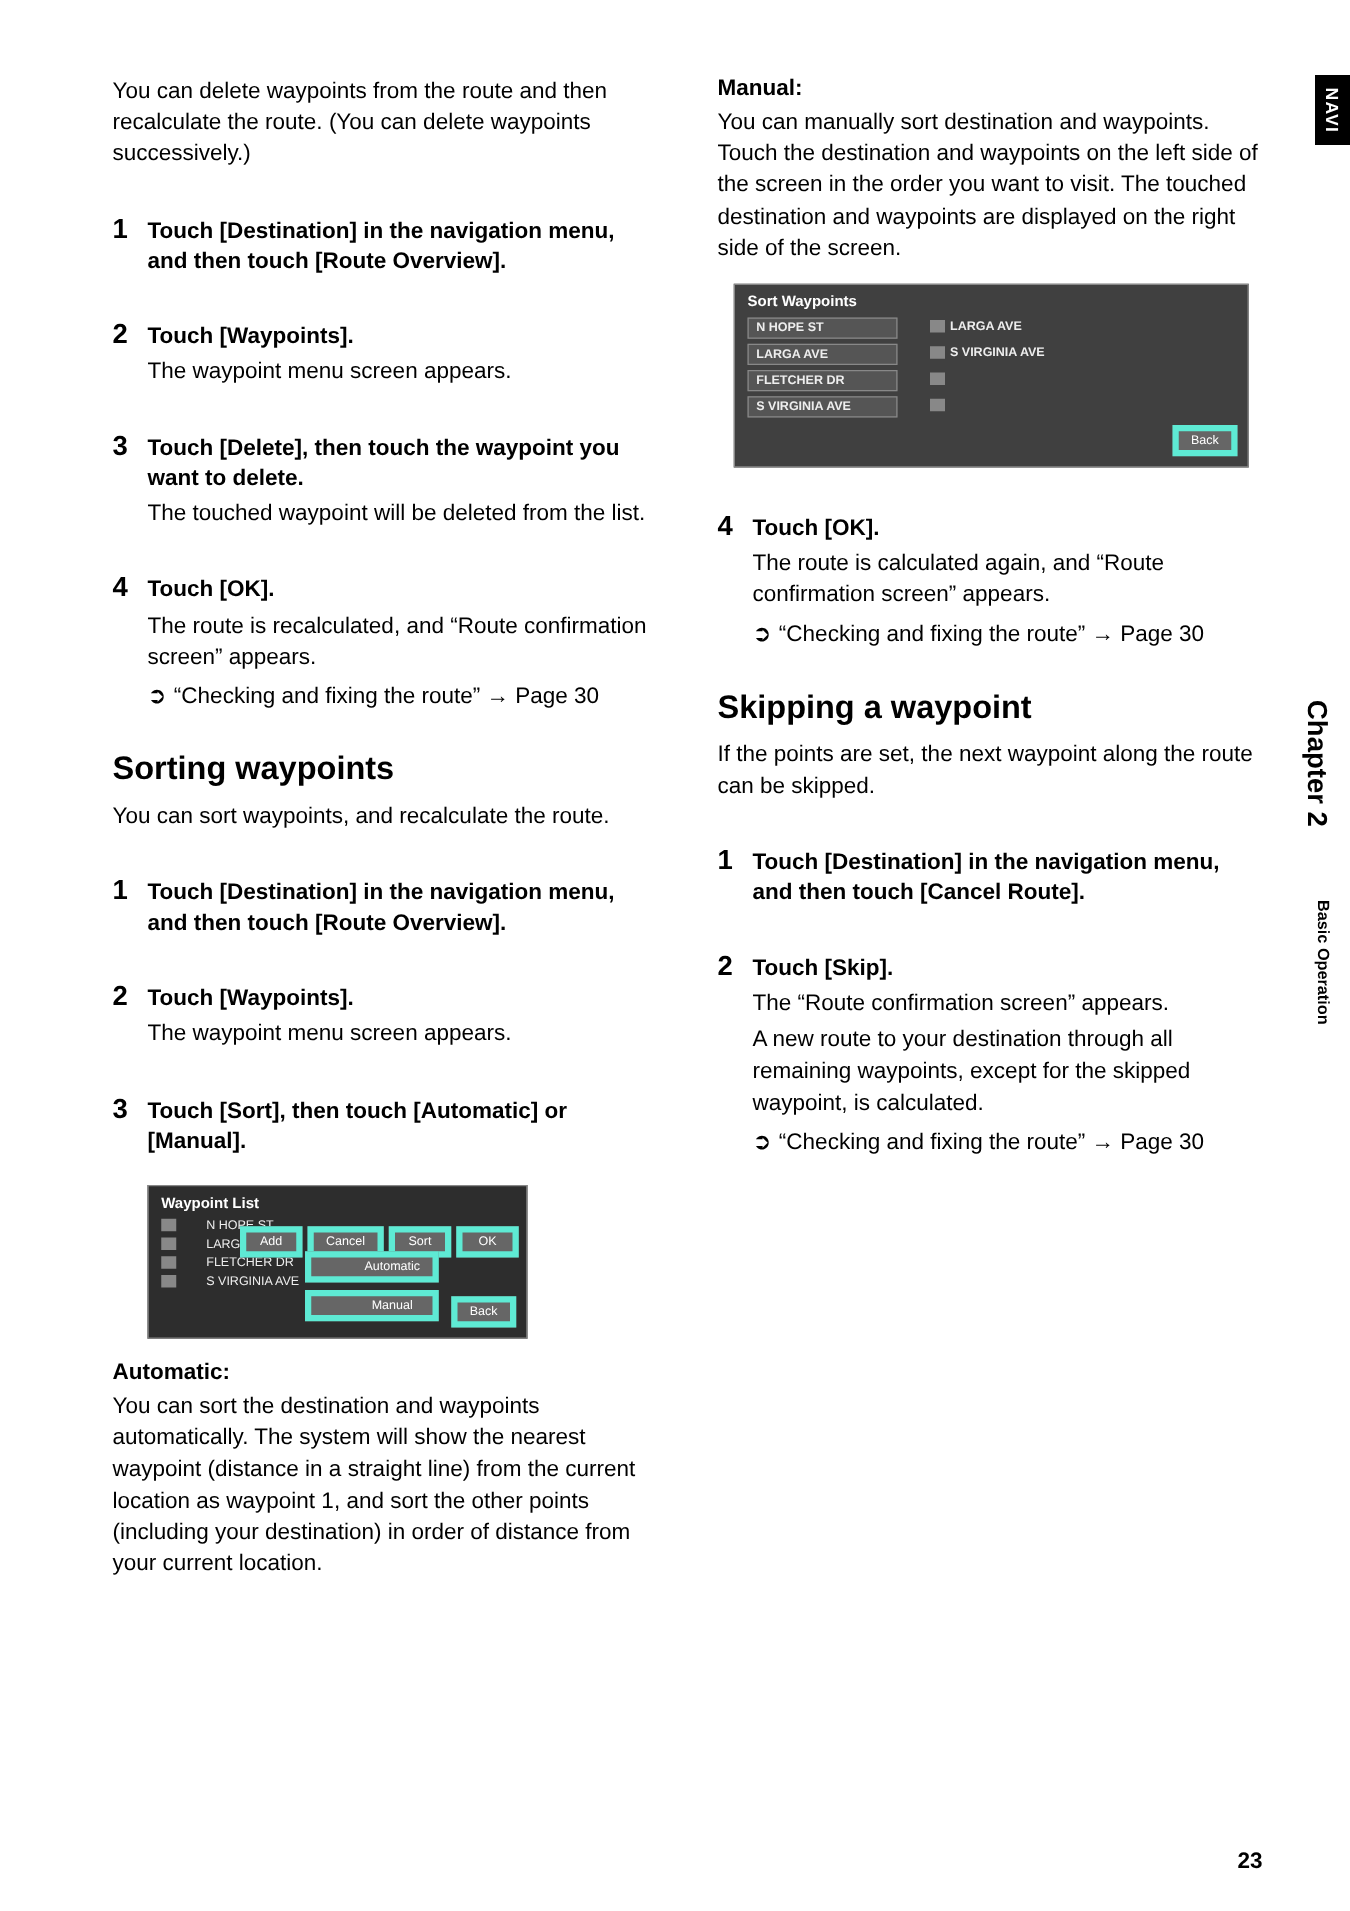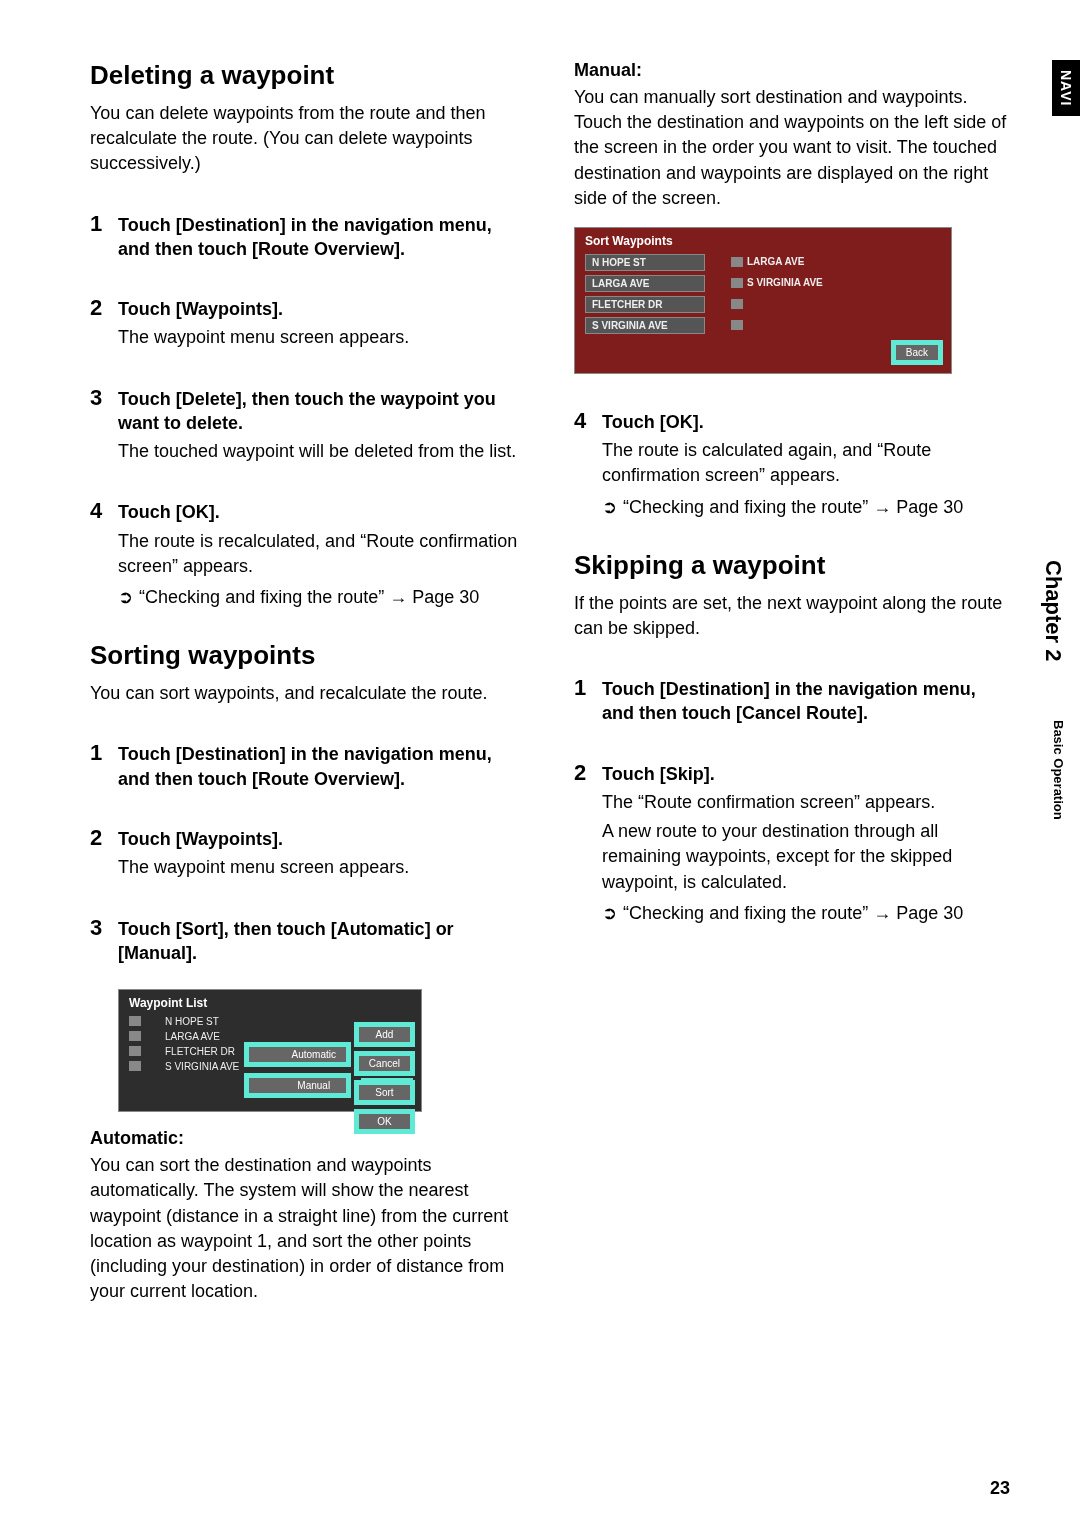--- a/index.html
+++ b/index.html
@@ -133,43 +133,43 @@
   .ui-cell-r {
     padding: 2px 6px;
     width: 130px;
     font-weight: bold;
   }
   .ui-btns {
     position: absolute;
     right: 6px;
     top: 32px;
     display: flex;
-    flex-direction: column;
+    flex-direction: row;
     gap: 4px;
   }
   .ui-btn, .ui-btn-sm {
     background: #666;
     border: 5px solid #5eead4;
     color: #fff;
     font-size: 10px;
     padding: 2px 10px;
     min-width: 50px;
     text-align: center;
   }
   .ui-bottom {
     display: flex;
     justify-content: flex-end;
     gap: 6px;
     padding: 4px 8px 0 8px;
   }
   .ui-shot2 {
-    background: #7f1d1d;
+    background: #404040;
     border: 1px solid #888;
-    margin: 10px 0 14px 0;
-    width: 378px;
+    margin: 10px 0 14px 13px;
+    width: 412px;
     font-size: 11px;
     color: #ddd;
     position: relative;
     padding-bottom: 8px;
   }
   .ui-popup {
     position: absolute;
     right: 70px;
     top: 52px;
     display: flex;
@@ -183,21 +183,20 @@
 </head>
 <body>
 
 <div class="sidetab t1">NAVI</div>
 <div class="sidetext chapter">Chapter 2</div>
 <div class="sidetext basic">Basic Operation</div>
 
 <div class="page">
 
   <div class="col">
-    <h2>Deleting a waypoint</h2>
     <p class="intro">You can delete waypoints from the route and then recalculate the route. (You can delete waypoints successively.)</p>
 
     <ol class="steps">
       <li>
         <div class="step-head">Touch [Destination] in the navigation menu, and then touch [Route Overview].</div>
       </li>
       <li>
         <div class="step-head">Touch [Waypoints].</div>
         <div class="step-body">The waypoint menu screen appears.</div>
       </li>

